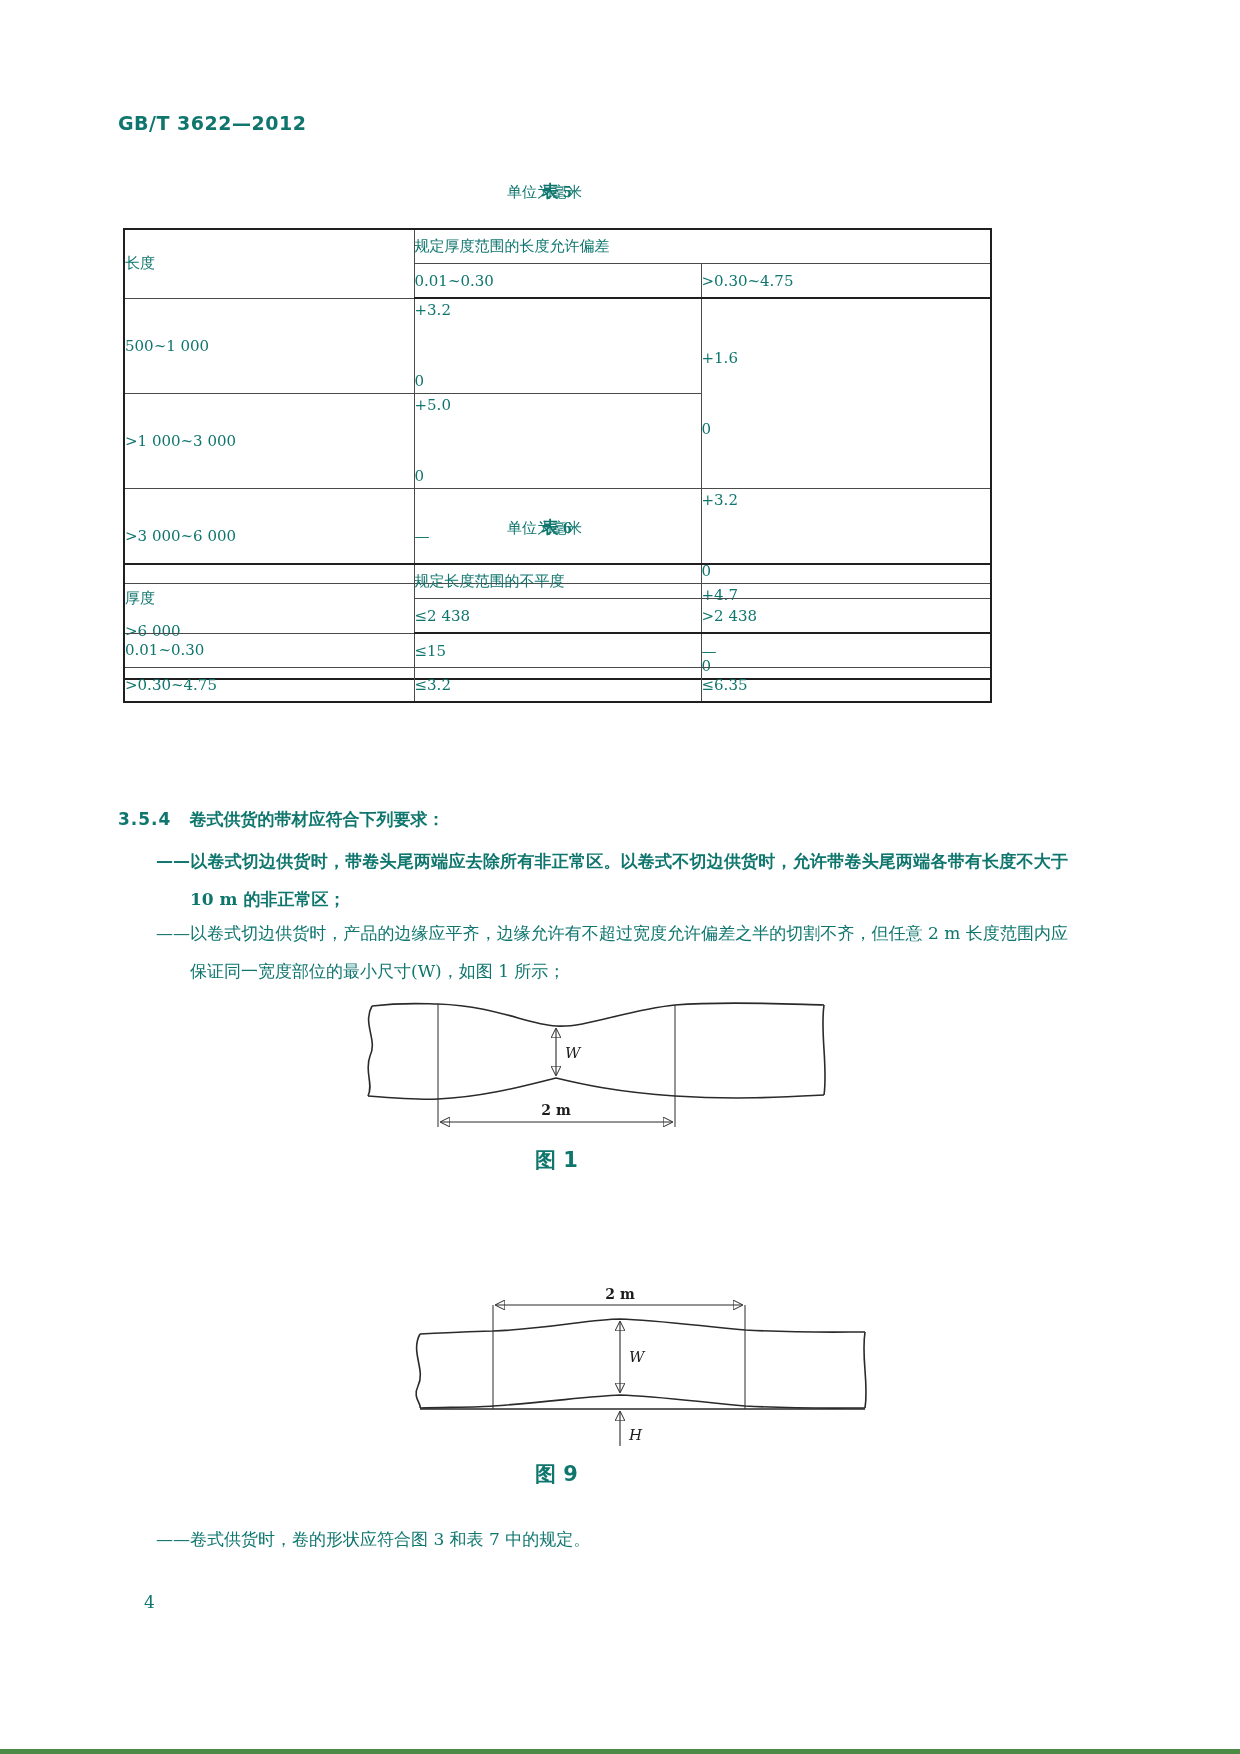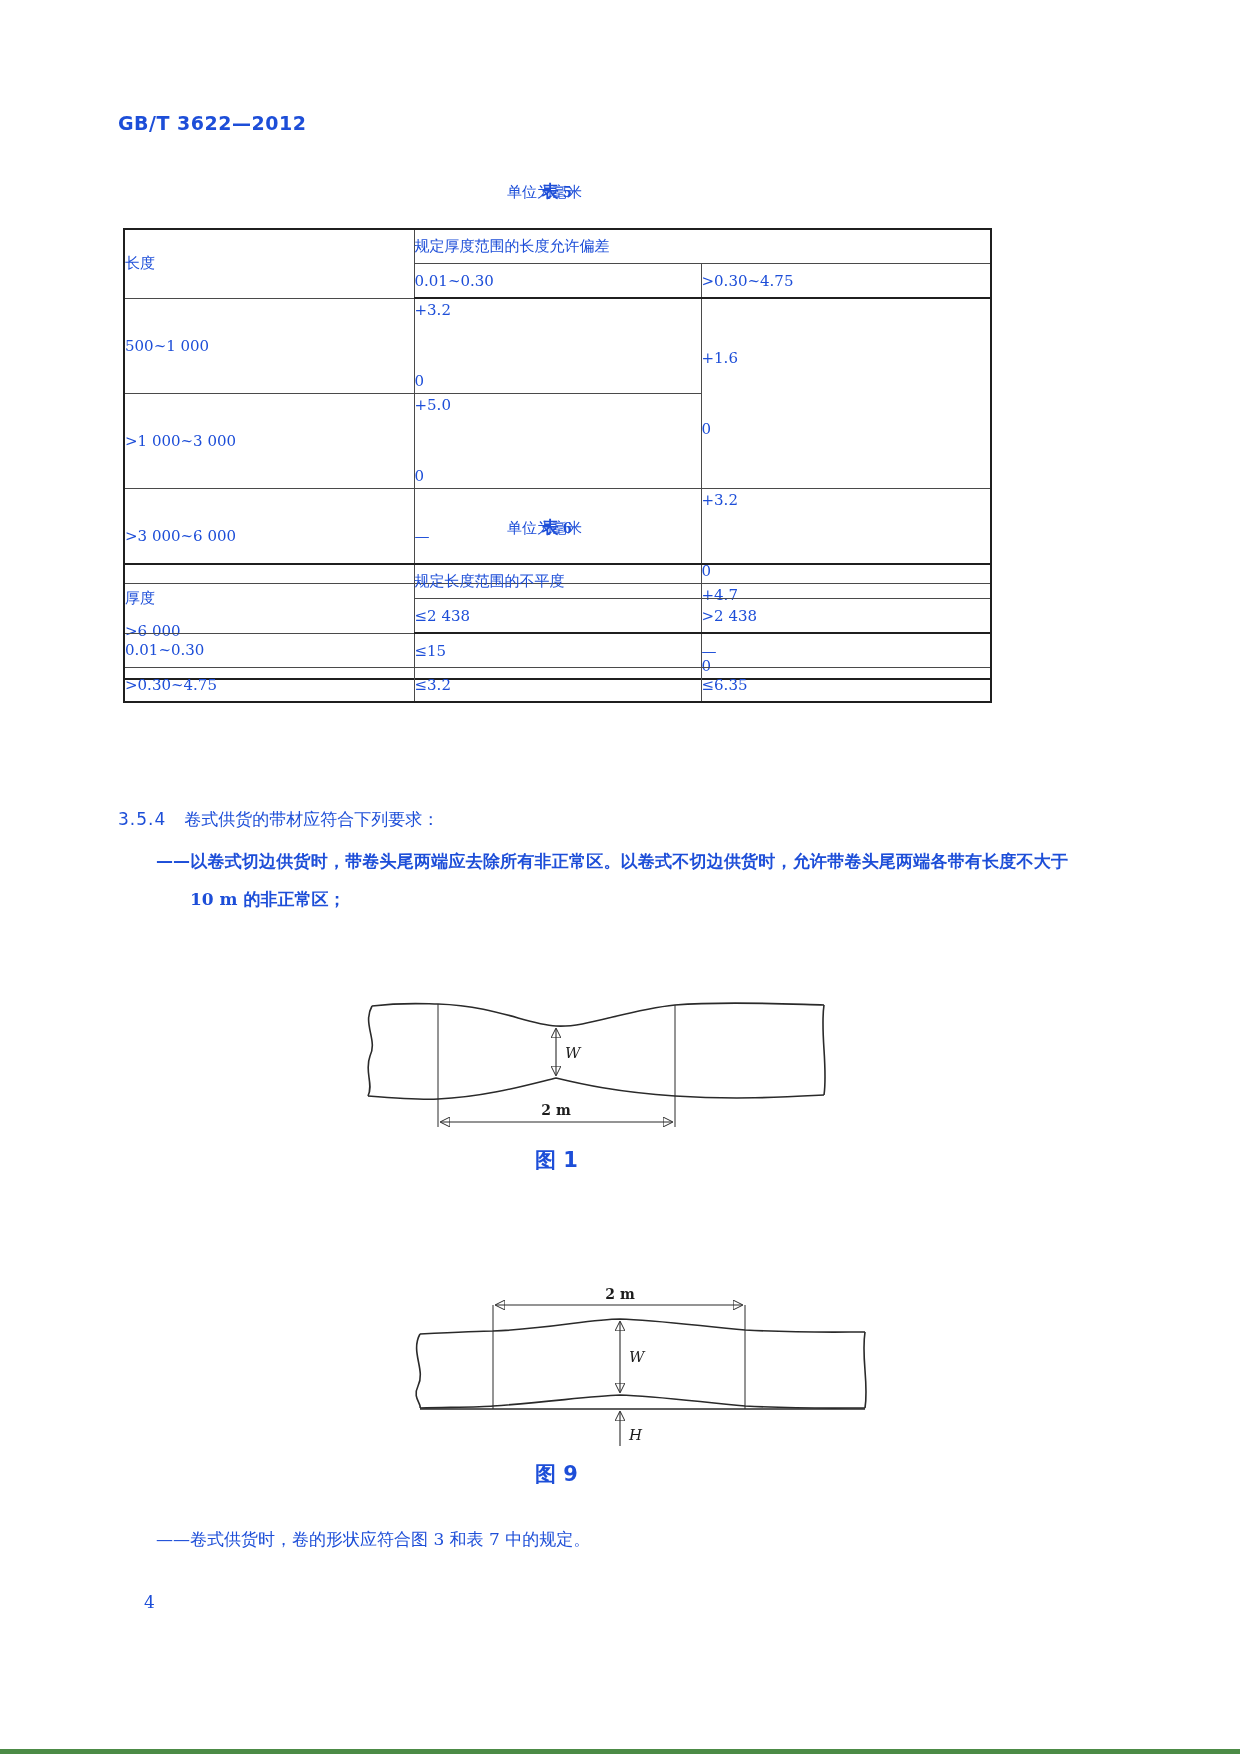--- a/index.html
+++ b/index.html
@@ -1,18 +1,18 @@
 <!DOCTYPE html>
 <html><head>
 <meta charset="utf-8">
 <style>
   html,body{margin:0;padding:0;background:#e9e9e9;}
   .page{
     position:relative;width:1240px;height:1754px;margin:0 auto;background:#ffffff;
-    font-family:"DejaVu Serif","Liberation Serif",serif;color:#1d4ed8;overflow:hidden;
+    font-family:"DejaVu Serif","Liberation Serif",serif;color:#0f766e;overflow:hidden;
   }
   .abs{position:absolute;}
   .doc-header{
     left:118px;top:112px;font-family:"DejaVu Sans","Liberation Sans",sans-serif;
     font-weight:bold;font-size:19px;letter-spacing:0.5px;
   }
   .tbl-title{
     left:123px;width:867px;text-align:center;
     font-family:Liberation Serif, serif;font-weight:bold;font-size:17px;
   }
@@ -28,21 +28,21 @@
     border:1px solid #4a4a4a;text-align:left;vertical-align:middle;
     font-weight:normal;padding:0;
   }
   table.gbtable thead tr.subhead th{border-bottom:2px solid #1f1f1f;}
   table.gbtable thead th{height:33px;}
   table#table5 tbody td{height:50px;}
   table#table6 tbody td{height:33px;}
   .stack{display:flex;flex-direction:column;justify-content:center;line-height:23px;gap:48px;}
   .clause-heading{
     left:118px;top:808px;width:900px;
-    font-family:"DejaVu Sans","Liberation Sans",sans-serif;font-weight:normal;font-size:17px;
+    font-family:"DejaVu Sans","Liberation Sans",sans-serif;font-weight:bold;font-size:17px;
   }
   .clause-heading .num{margin-right:18px;letter-spacing:1px;}
   .bullet{
     left:156px;width:878px;font-size:17px;line-height:38px;text-align:justify;
     padding-left:34px;text-indent:-34px;
   }
   .fig-caption{
     left:123px;width:867px;text-align:center;
     font-family:"DejaVu Sans","Liberation Sans",sans-serif;font-weight:bold;font-size:21px;
   }
@@ -167,20 +167,21 @@
         <td>≤6.35</td>
       </tr>
     </tbody>
   </table>
 
   <div class="abs clause-heading">
     <span class="num">3.5.4</span><span>卷式供货的带材应符合下列要求：</span>
   </div>
 
   <div class="abs bullet" style="top:842px;font-weight:bold;">——以卷式切边供货时，带卷头尾两端应去除所有非正常区。以卷式不切边供货时，允许带卷头尾两端各带有长度不大于 10 m 的非正常区；</div>
+  <div class="abs bullet" style="top:914px;">——以卷式切边供货时，产品的边缘应平齐，边缘允许有不超过宽度允许偏差之半的切割不齐，但任意 2 m 长度范围内应保证同一宽度部位的最小尺寸(W)，如图 1 所示；</div>
 
   <svg class="figure-svg" style="left:366px;top:992px;" width="470" height="145" viewBox="0 0 470 145">
     <defs>
       <marker id="ah1" viewBox="0 0 10 10" refX="9" refY="5" markerWidth="9" markerHeight="9" orient="auto-start-reverse">
         <path d="M0,0 L10,5 L0,10 z" fill="#2a2a2a" stroke="none"></path>
       </marker>
     </defs>
 
     <path class="strip-edge" d="M 6 14 C 40 10, 60 12, 72 12 C 130 14, 160 32, 190 34 C 220 36, 260 18, 309 13 C 360 9, 420 12, 458 13"></path>
     <path class="strip-edge" d="M 2 104 C 40 107, 60 108, 72 107 C 120 105, 165 92, 190 86 C 215 92, 250 100, 309 104 C 370 108, 420 105, 458 103"></path>

